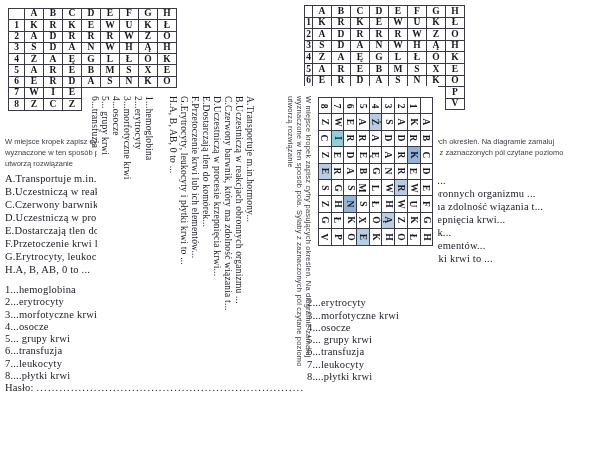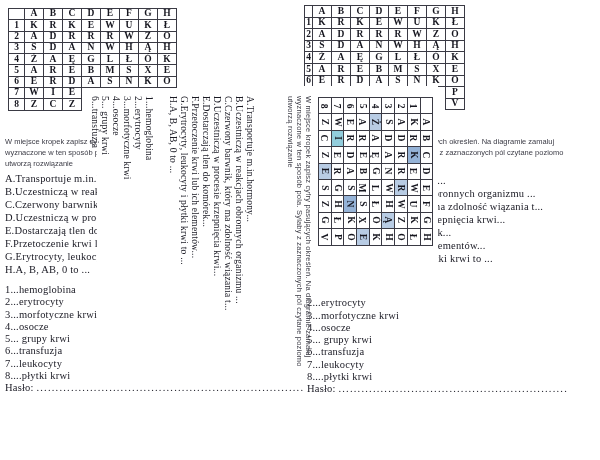--- a/index.html
+++ b/index.html
@@ -302,21 +302,20 @@
   </div>
 <div class="tblock answers-list" id="right-answers" style="left:307px; top:285px;">
     <div class="ser-line">1...hemoglobina</div>
     <div class="ser-line">2...erytrocyty</div>
     <div class="ser-line">3...morfotyczne krwi</div>
     <div class="ser-line">4...osocze</div>
     <div class="ser-line">5... grupy krwi</div>
     <div class="ser-line">6...transfuzja</div>
     <div class="ser-line">7...leukocyty</div>
     <div class="ser-line">8....płytki krwi</div>
-    <div class="ser-line"><span>Hasło:</span> <span class="dots">............................................................</span></div>
   </div>
 
 <div id="rot-block">
   <table class="grid" id="rot-grid">
       <tbody>
         <tr>
           <td class="hdr"><span>8</span></td>
           <td class="hdr"><span>7</span></td>
           <td class="hdr"><span>6</span></td>
           <td class="hdr"><span>5</span></td>

